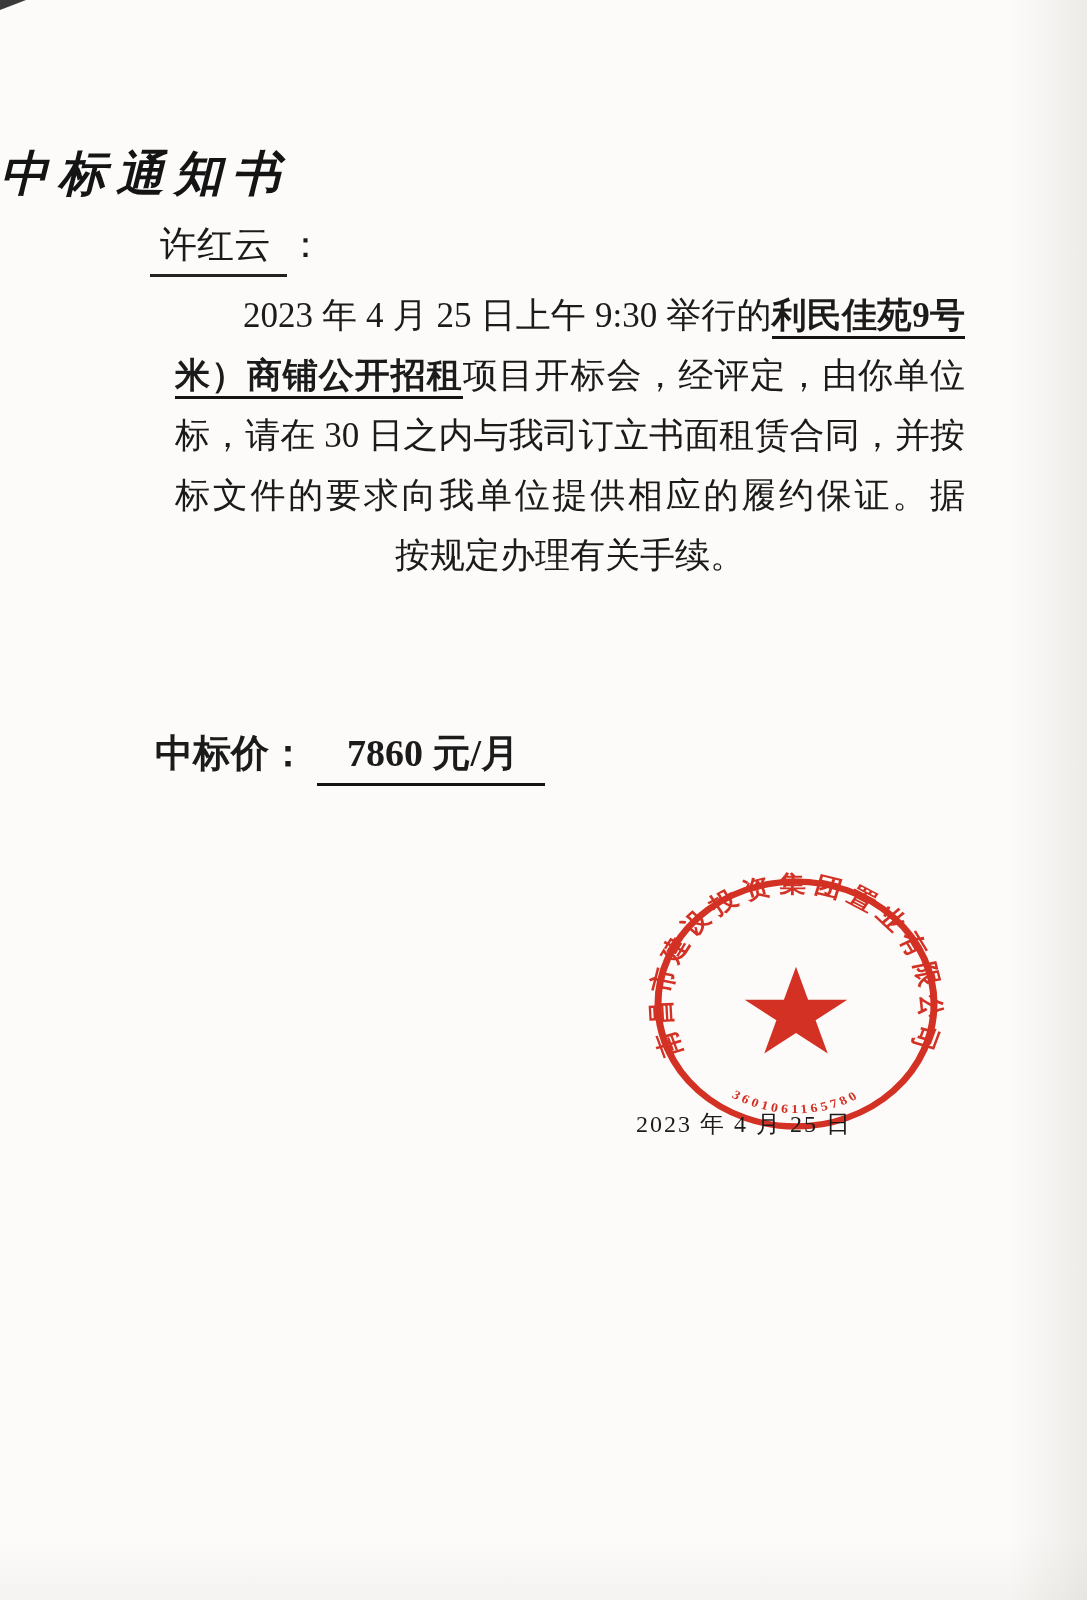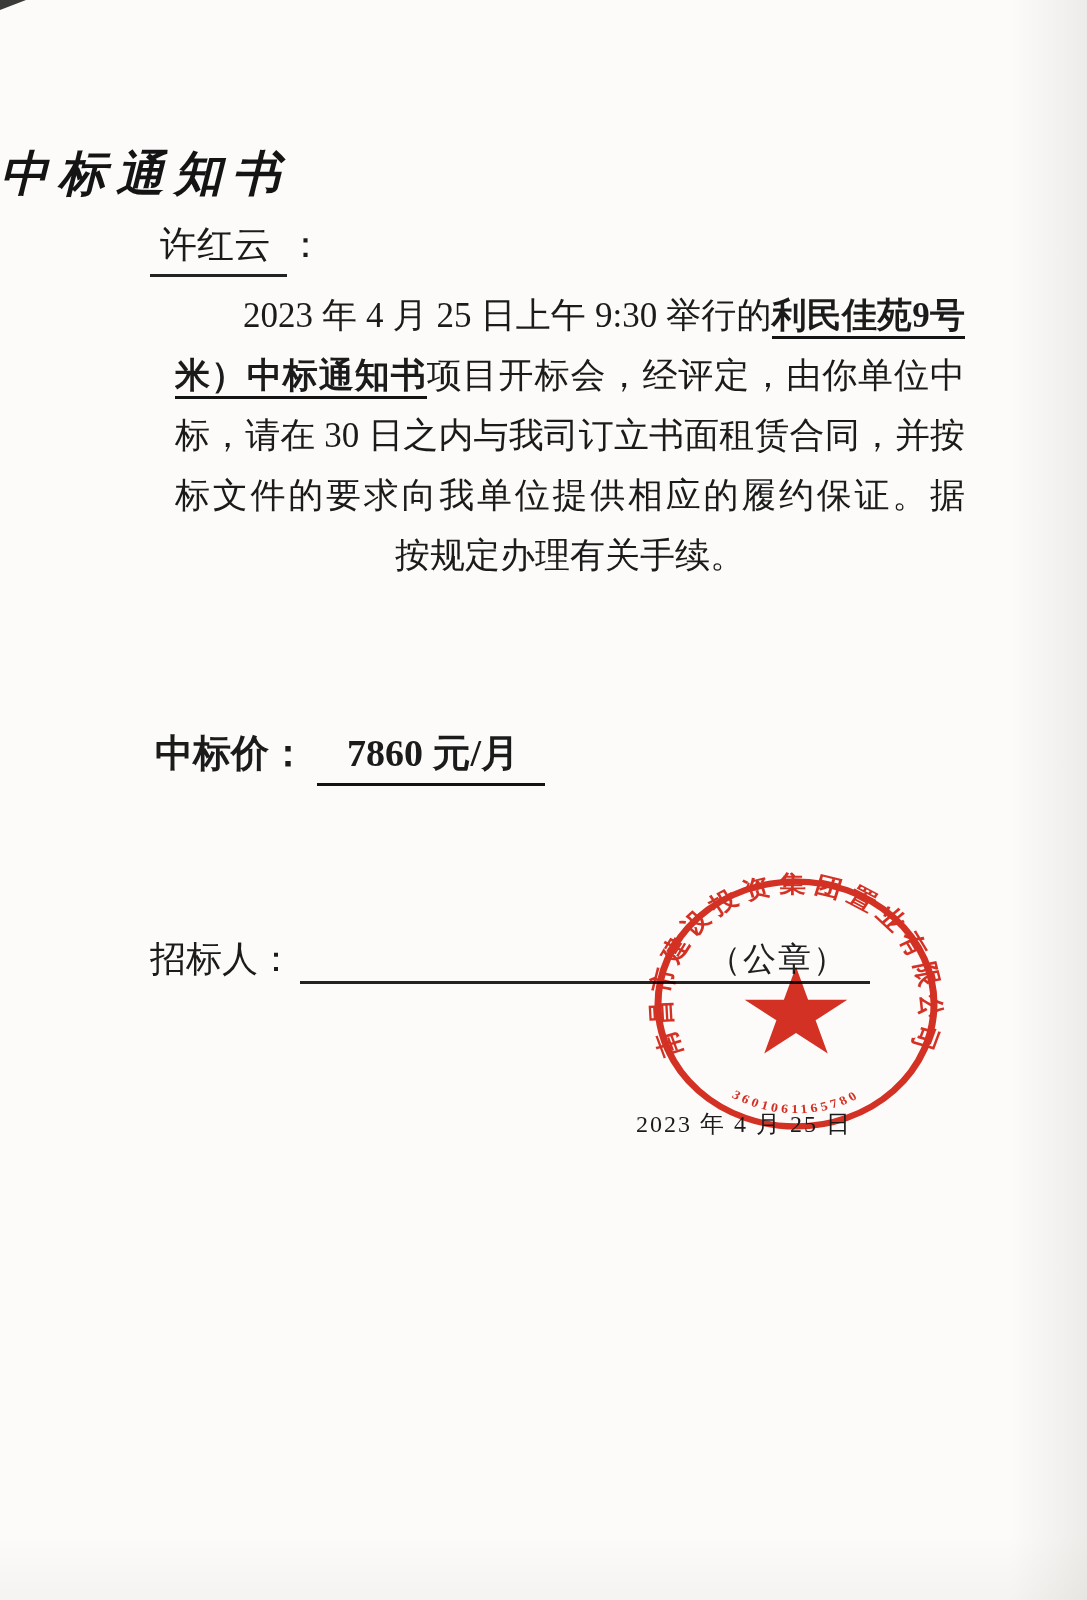--- a/index.html
+++ b/index.html
@@ -98,33 +98,30 @@
   <div class="corner-speck"></div>
 
   <div class="doc-title">中标通知书</div>
 
   <div class="addressee">
     <span class="name">许红云</span><span>：</span>
   </div>
 
   <div class="para">
     <div class="pl"><span class="indent"></span><span>2023 年 4 月 25 日上午 9:30 举行的</span><span class="bu">利民佳苑9号</span></div>
-    <div class="pl"><span class="bu">米）中标通知书</span><span>项目开标会，经评定，由你单位中</span></div>
+    <div class="pl"><span class="bu">米）商铺公开招租</span><span>项目开标会，经评定，由你单位中</span></div>
     <div class="pl"><span>标，请在 30 日之内与我司订立书面租赁合同，并按招</span></div>
     <div class="pl"><span>标文件的要求向我单位提供相应的履约保证。据此，</span></div>
     <div class="pl-last"><span>按规定办理有关手续。</span></div>
   </div>
 
   <div class="price-row">
     <span>中标价：</span><span class="price-value">7860 元/月</span>
   </div>
 
-  <div class="bidder-row">
-    <span>招标人：</span><span class="bidder-line"><span class="seal-note">（公章）</span></span>
-  </div>
 
   <div class="seal">
     <svg viewBox="-151 -151 302 302" preserveAspectRatio="none">
       <defs>
         <path id="arcTop" d="M -103 72 A 126 126 0 1 1 103 72" fill="none"></path>
         <path id="arcBot" d="M -86 88 A 123 123 0 0 0 86 88" fill="none"></path>
       </defs>
       <circle class="ring" cx="0" cy="0" r="138" stroke="#d5281c"></circle>
       <polygon class="star" points="0,-54 12.11,-16.66 51.35,-16.69 19.59,6.37 31.74,43.69 0,20.6 -31.74,43.69 -19.59,6.37 -51.35,-16.69 -12.11,-16.66" transform="translate(0,12)" fill="#d5281c"></polygon>
       <text class="arc-text company-text">

